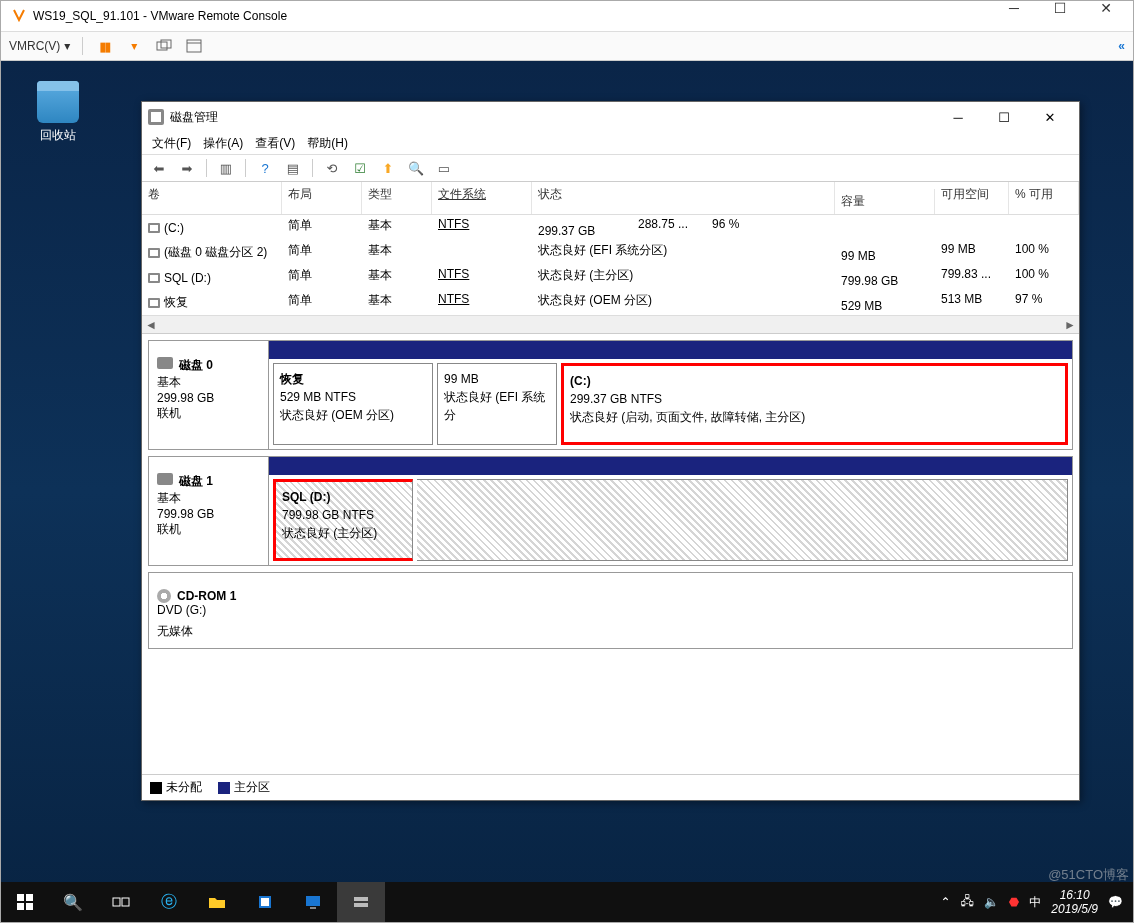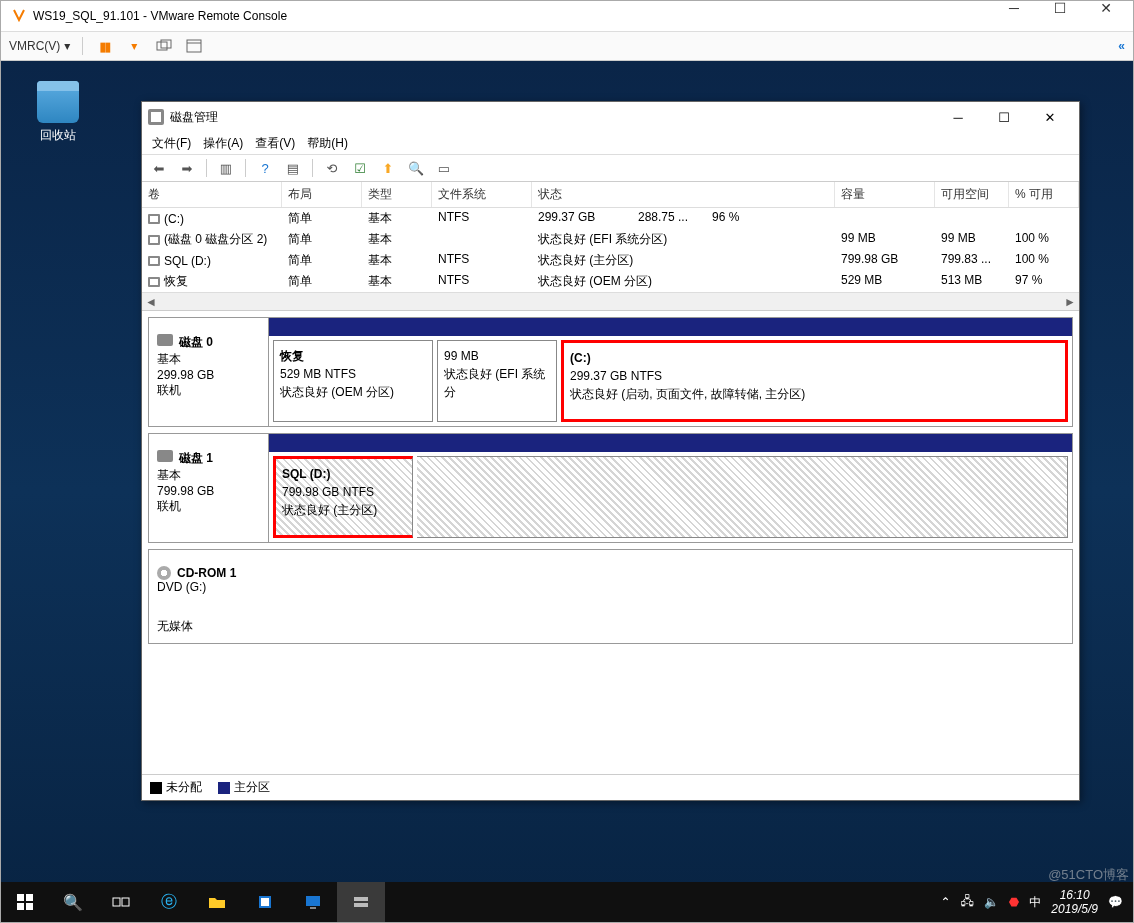--- a/index.html
+++ b/index.html
@@ -55,21 +55,21 @@
 
 .vol-list { border-bottom:1px solid #ccc; }
 .vol-head { display:flex; background:#fff; border-bottom:1px solid #ddd; }
 .vol-head .col { padding:4px 6px; border-right:1px solid #e5e5e5; font-size:12px; color:#333; }
 .vol-rows { }
 .vol-row { display:flex; padding:1px 0; }
 .vol-row .col { padding:1px 6px; font-size:12px; white-space:nowrap; overflow:hidden; text-overflow:ellipsis; }
 .vol-row .col.first { display:flex; align-items:center; gap:4px; }
 .vol-row .vicon { width:12px; height:10px; background:#888; display:inline-block; border-radius:1px; position:relative;}
 .vol-row .vicon:after{content:"";position:absolute;inset:2px;background:#fff;}
-.col.c-vol{width:140px;} .col.c-lay{width:80px;} .col.c-type{width:70px;} .col.c-fs{width:100px;} .col.c-stat{width:236px;flex:1;} .col.c-cap{width:100px;} .col.c-free{width:74px;} .col.c-pct{width:70px;}
+.col.c-vol{width:140px;} .col.c-lay{width:80px;} .col.c-type{width:70px;} .col.c-fs{width:100px;text-decoration:underline;} .col.c-stat{width:236px;flex:1;} .col.c-cap{width:100px;margin-top:7px;} .col.c-free{width:74px;} .col.c-pct{width:70px;}
 
 .hscroll { height:18px; background:#f0f0f0; border-top:1px solid #ddd; display:flex; align-items:center; }
 .hscroll .arr{width:18px;text-align:center;color:#666;}
 .hscroll .track{flex:1;}
 
 
 .gfx-pane { flex:1; overflow:auto; }
 .disk-block { border:1px solid #999; margin:6px; display:flex; min-height:110px; }
 .disk-info { width:120px; border-right:1px solid #999; padding:8px; }
 .disk-info .dlabel { font-weight:bold; display:flex; align-items:flex-start; gap:6px;margin-top:8px; }
@@ -301,21 +301,21 @@
           </div>
         </div>
 
         <div class="disk-block" style="min-height:60px">
           <div class="disk-info" style="border-right:none">
             <div class="dlabel">
                 <span class="dicon cd"></span>
                 <span>CD-ROM 1</span>
               </div>
             <div>DVD (G:)</div>
-            <div style="margin-top:24px">无媒体</div>
+            <div style="margin-top:6px">无媒体</div>
           </div>
         </div>
       </div>
 
       <div class="dm-legend">
         <span><span class="leg-sq black"></span><span>未分配</span></span>
         <span><span class="leg-sq navy"></span><span>主分区</span></span>
       </div>
     </div>
 

